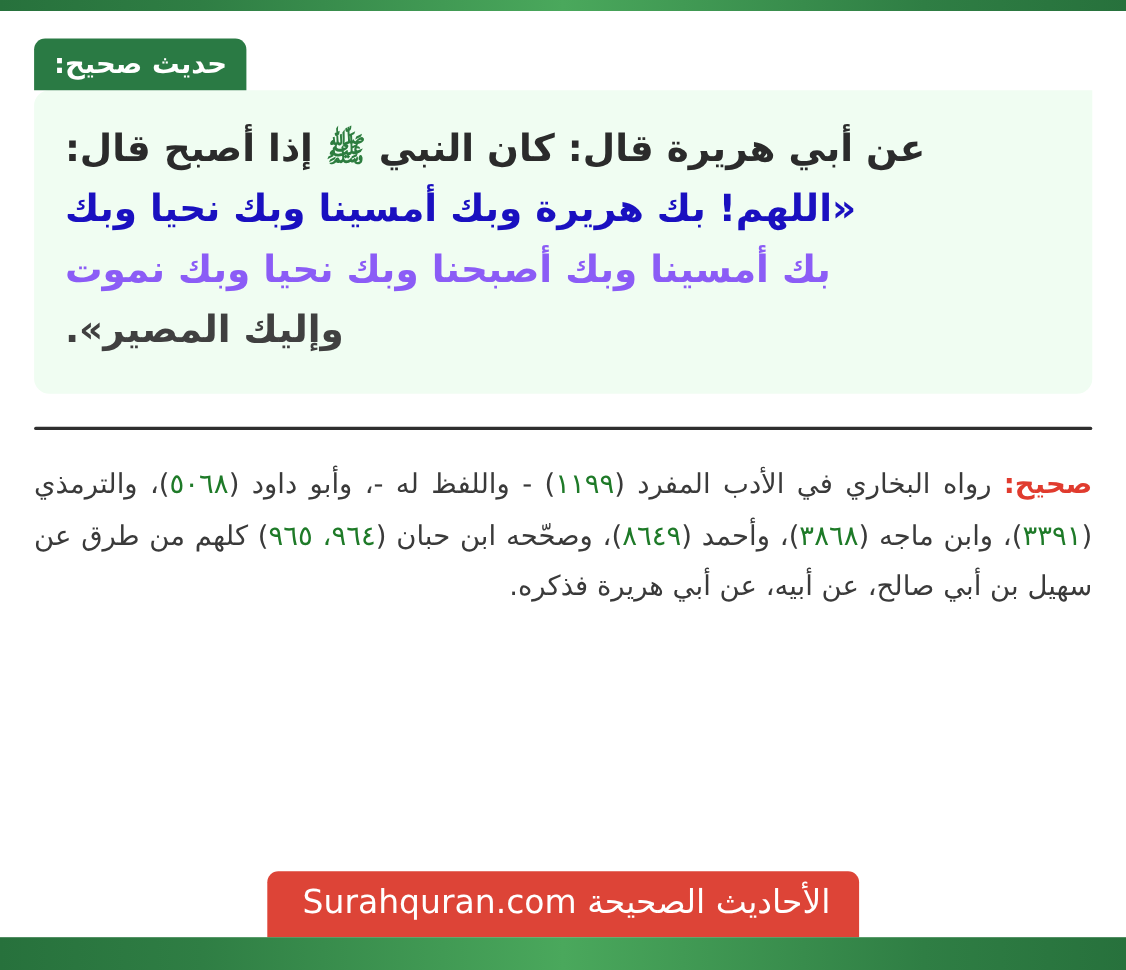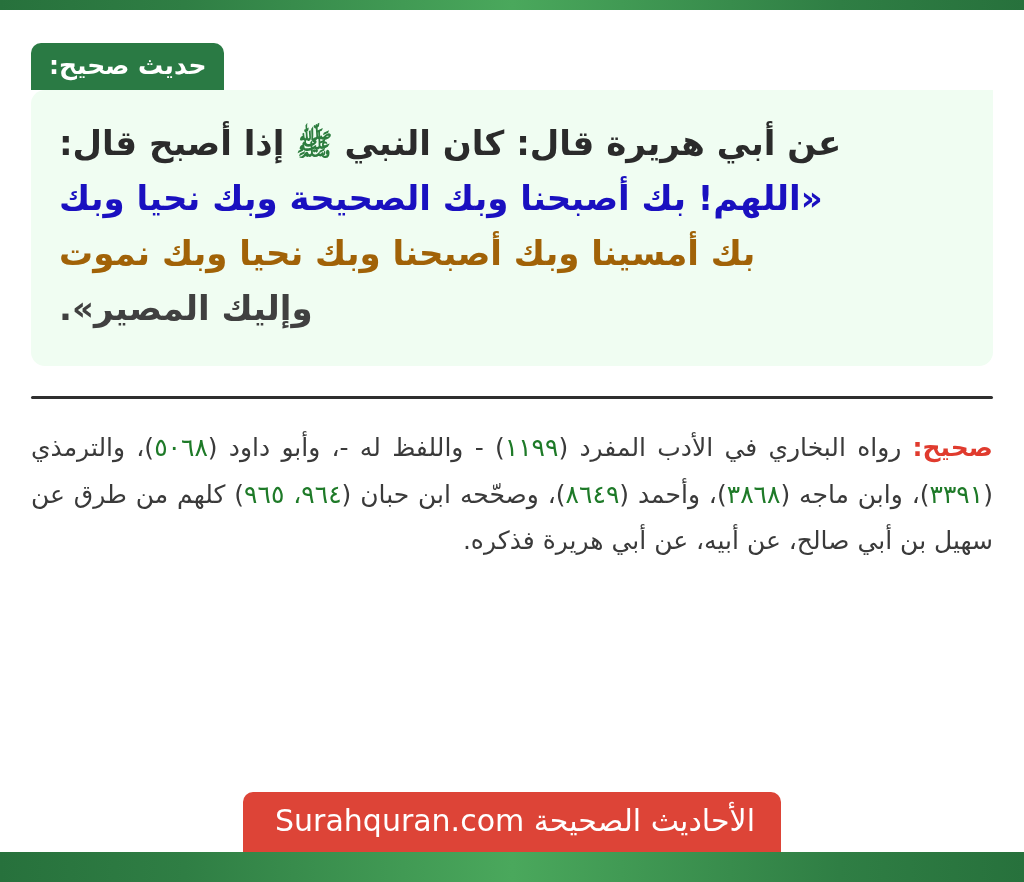--- a/index.html
+++ b/index.html
@@ -33,21 +33,21 @@
   .bar-top    { top: 0;    height: 10px; }
   .bar-bottom { bottom: 0; height: 30px; }
 
   
   .page {
     position: absolute;
     top: 10px;
     left: 0;
     width: 1024px;
     height: 638px;
-    padding: 8px 31px;
+    padding: 0 31px;
   }
 
   
   .badge-row {
     display: flex;
     justify-content: flex-end;
     padding-top: 25px;
   }
   .badge {
     background: #2a7a44;
@@ -138,24 +138,24 @@
   <div class="badge-row">
     <div class="badge" style="background: rgb(42, 122, 68); color: rgb(255, 255, 255);">حديث صحيح:</div>
   </div>
 
   <div class="hadith-box" style="background: rgb(240, 253, 242);">
 
     <div class="hadith-line">
       <span class="mix-dark">عن أبي هريرة قال: كان النبي </span><span class="sala" style="color: rgb(45, 125, 63);">ﷺ</span><span class="mix-dark"> إذا أصبح قال:</span>
     </div>
 
-    <div class="hadith-line blue" style="color: rgb(26, 16, 192);">«اللهم! بك أصبحنا وبك الصحيحة وبك نحيا وبك</div>
+    <div class="hadith-line blue" style="color: rgb(26, 16, 192);">«اللهم! بك هريرة وبك أمسينا وبك نحيا وبك</div>
 
 
-    <div class="hadith-line blue" style="color: #a16207;">بك أمسينا وبك أصبحنا وبك نحيا وبك نموت</div>
+    <div class="hadith-line blue" style="color: #8b5cf6;">بك أمسينا وبك أصبحنا وبك نحيا وبك نموت</div>
 
     <div class="hadith-line blue" style="color: #404040;">وإليك المصير».</div>
 
   </div>
 
   <div class="divider"></div>
 
   <div class="citation" id="citation-block"><span class="grade" style="color: rgb(224, 59, 46);">صحيح:</span><span> رواه البخاري في الأدب المفرد (</span><span class="num" style="color: rgb(30, 122, 40);">١١٩٩</span><span>) - واللفظ له -، وأبو داود (</span><span class="num" style="color: rgb(30, 122, 40);">٥٠٦٨</span><span>)، والترمذي (</span><span class="num" style="color: rgb(30, 122, 40);">٣٣٩١</span><span>)، وابن ماجه (</span><span class="num" style="color: rgb(30, 122, 40);">٣٨٦٨</span><span>)، وأحمد (</span><span class="num" style="color: rgb(30, 122, 40);">٨٦٤٩</span><span>)، وصحّحه ابن حبان (</span><span class="num" style="color: rgb(30, 122, 40);">٩٦٤، ٩٦٥</span><span>) كلهم من طرق عن سهيل بن أبي صالح، عن أبيه، عن أبي هريرة فذكره.</span></div>
 
 </div>

